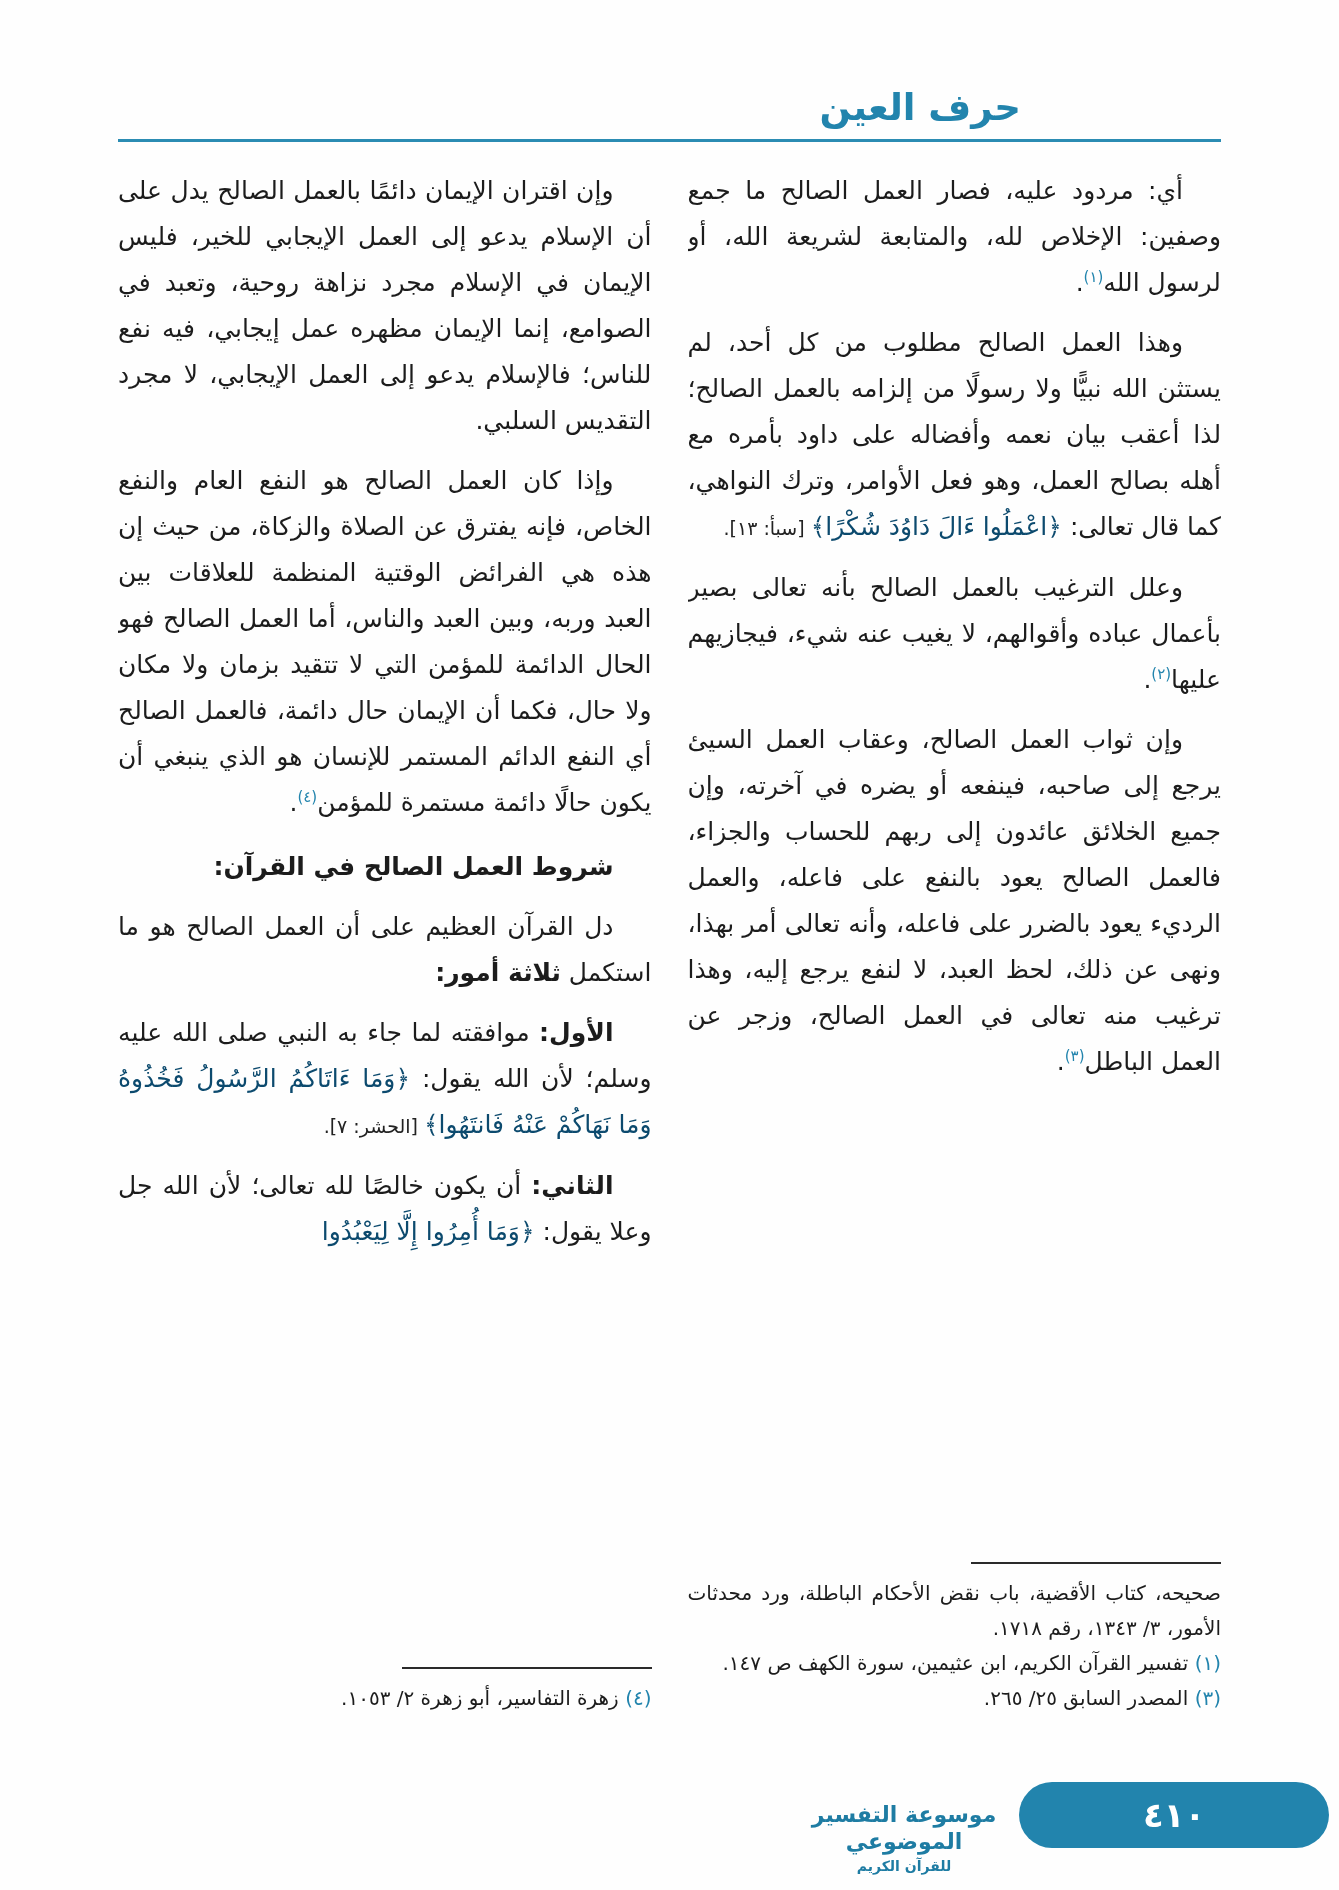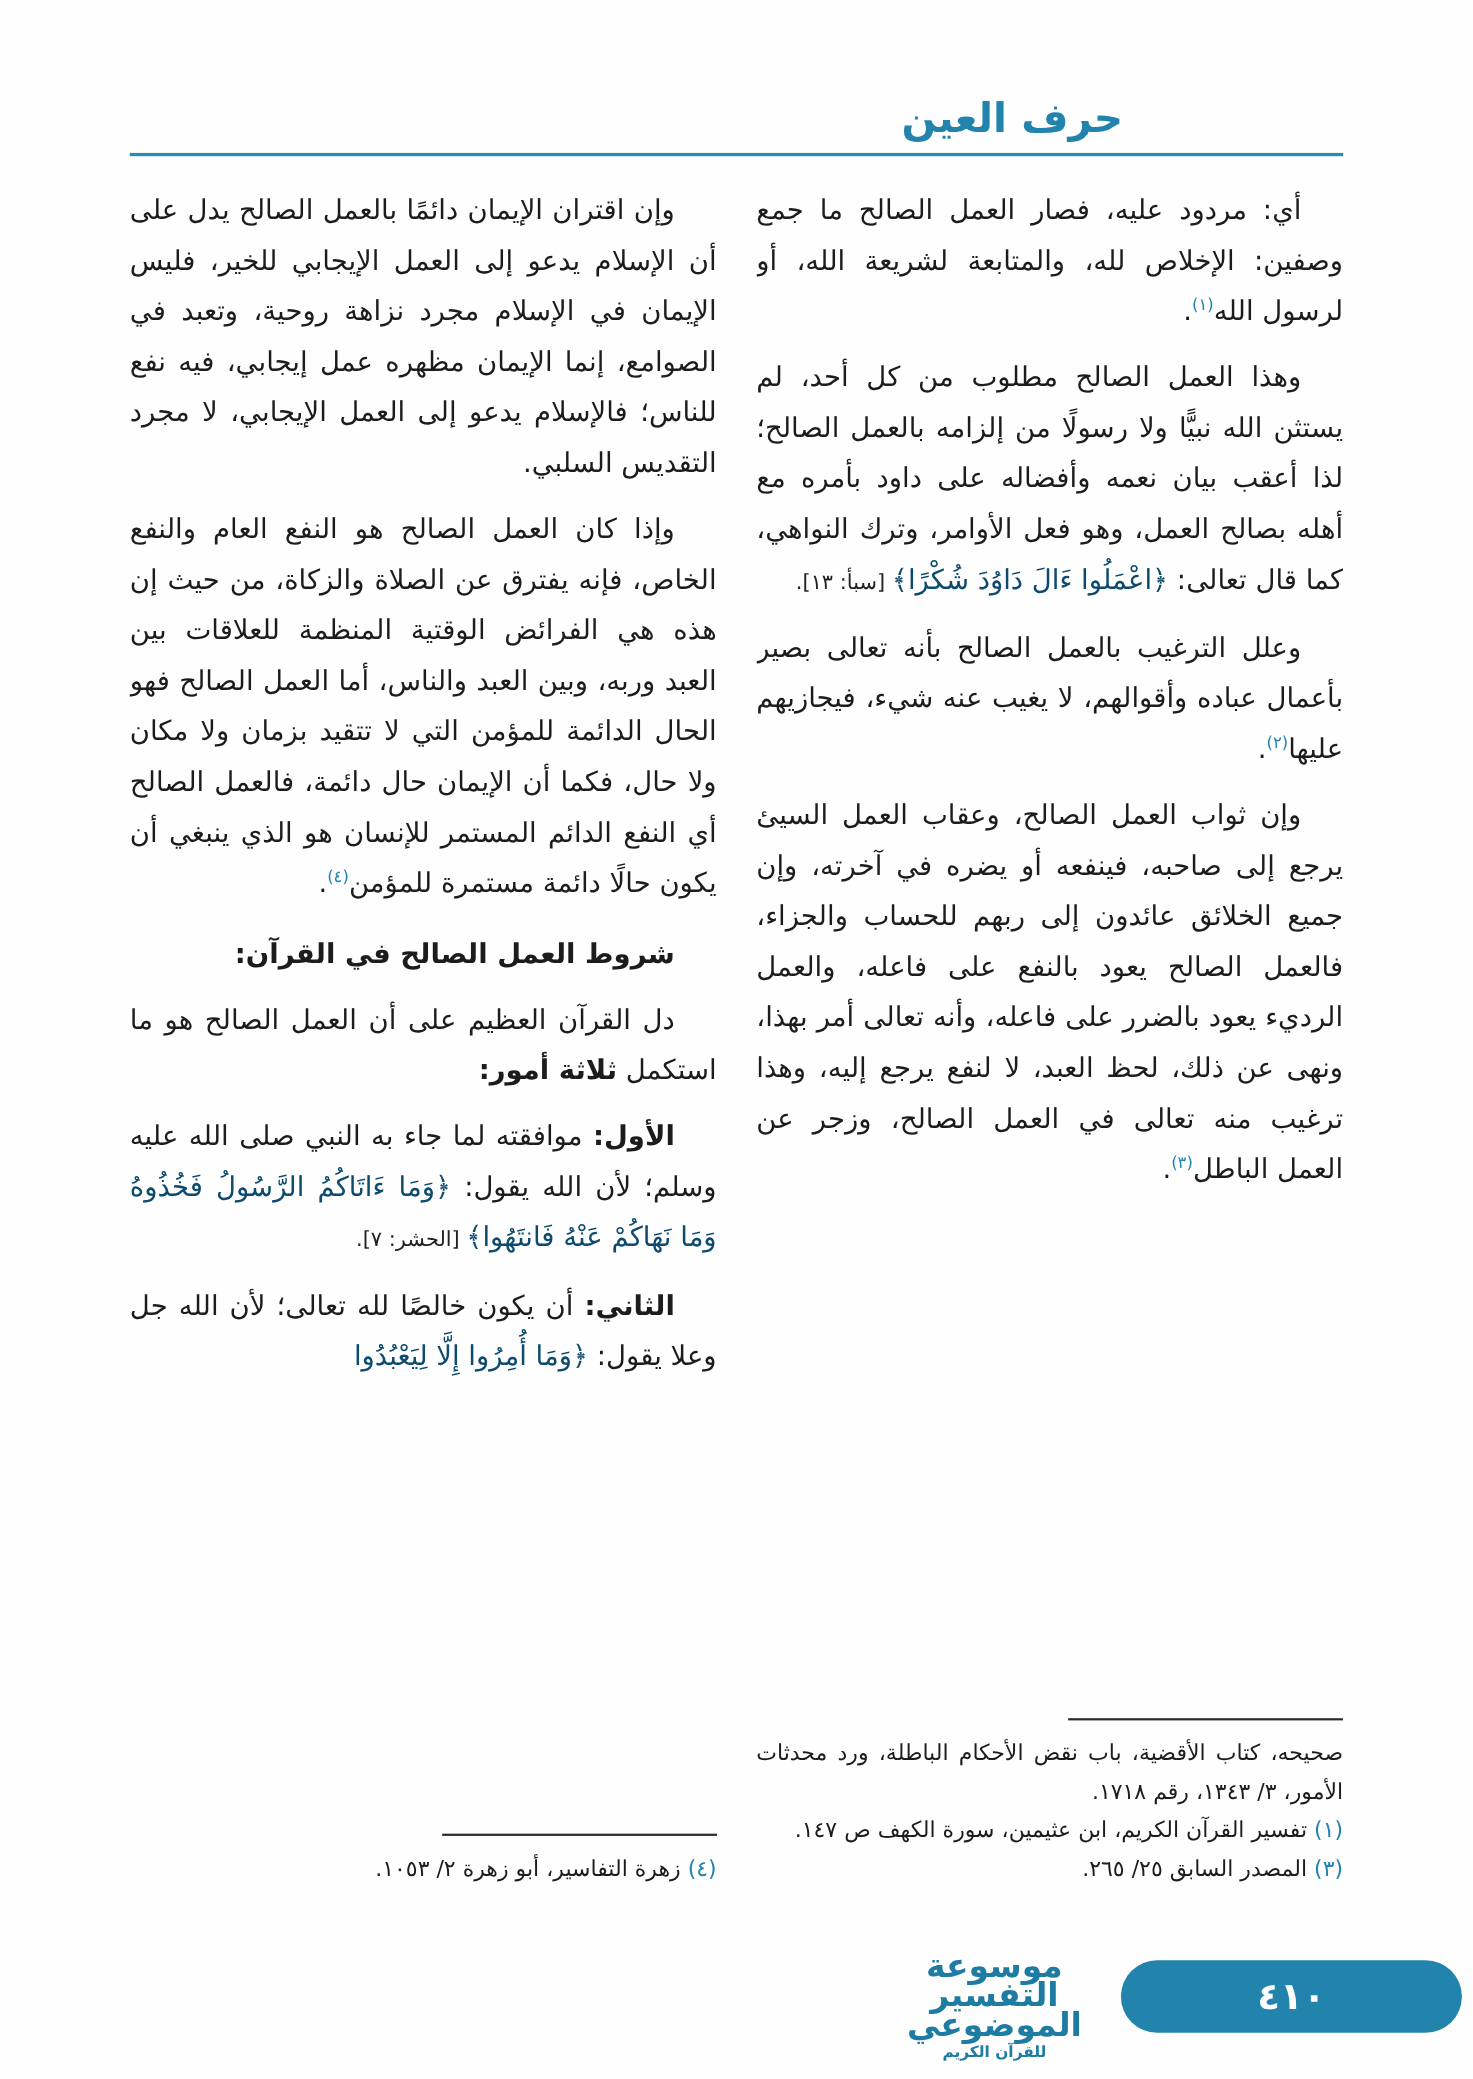--- a/index.html
+++ b/index.html
@@ -83,21 +83,21 @@
   
   .calligraphy {
     position: absolute;
     bottom: 16px;
     right: 330px;
     width: 210px;
     text-align: center;
     color: #1e7ca3;
   }
   .cal-1 {
-    font-size: 30px;
+    font-size: 22px;
     font-weight: bold;
     line-height: 27px;
   }
   .cal-2 { font-size: 14px; margin-top: 3px; font-weight: bold; }
   .page-number-pill {
     position: absolute;
     bottom: 42px;
     right: 10px;
     width: 310px;
     height: 66px;

